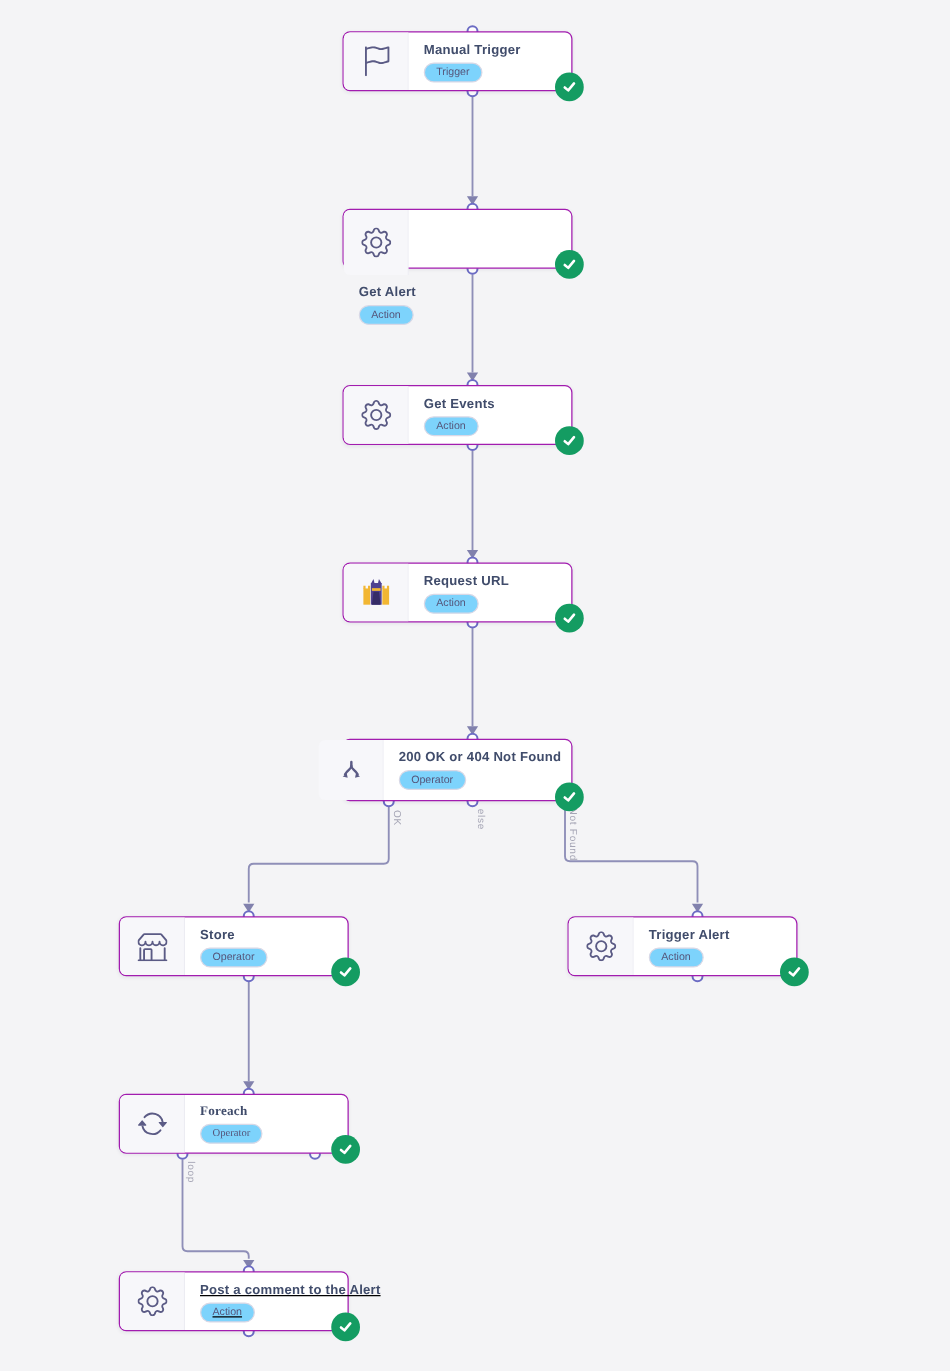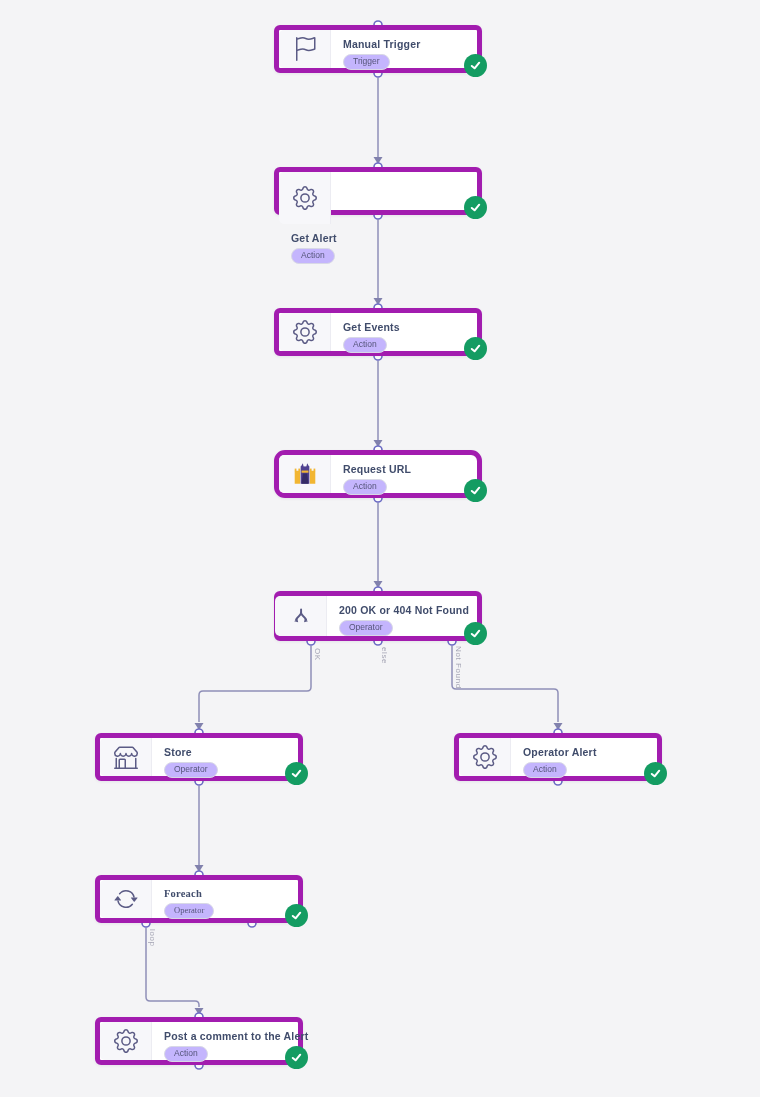--- a/index.html
+++ b/index.html
@@ -8,23 +8,23 @@
     font-family:"Liberation Sans", sans-serif;
     background:#f4f4f6;
     position:relative;
     overflow:hidden;
   }
   #canvas { position:absolute; inset:0; width:760px; height:1097px; }
   #wires { position:absolute; left:0; top:0; pointer-events:none; }
 
   .node {
     position:absolute;
-    width:208px; height:48px;
+    width:184px; height:48px;
     background:#ffffff;
-    border:5px solid #a21caf;
+    border:1px solid #a21caf;
     border-radius:6px;
     display:flex;
     box-shadow:0 1px 3px rgba(25,35,70,0.07);
   }
   .node-icon {
     width:52px;
     flex:0 0 52px;
     background:#f7f7fa;
     border-right:1px solid #ececf2;
     border-radius:5px 0 0 5px;
@@ -41,21 +41,21 @@
     font-size:10.5px;
     font-weight:700;
     color:#404c6b;
     letter-spacing:0.2px;
     white-space:nowrap;
   }
   .node-badge {
     margin-top:4px;
     font-size:8.5px;
     color:#55557a;
-    background:#c4b5fd;
+    background:#7dd3fc;
     border:1px solid #d8d8e6;
     border-radius:10px;
     padding:2px 9px 3px 9px;
     line-height:1;
   }
   .check {
     position:absolute;
     right:-10px; bottom:-9px;
     width:23px; height:23px;
     border-radius:50%;
@@ -173,21 +173,21 @@
       <div class="node-title">Get Events</div>
       <div class="node-badge">Action</div>
     </div>
     <div class="check">
       <svg width="13" height="13" viewBox="0 0 14 14">
           <polyline points="3,7.5 6,10 11,4" fill="none" stroke="#fff" stroke-width="2.2" stroke-linecap="round" stroke-linejoin="round"></polyline>
         </svg>
     </div>
   </div>
 
-  <div class="node" style="left:274px; top:450px;border-radius:11px;">
+  <div class="node" style="left:274px; top:450px;">
     <div class="node-icon">
       <svg width="26" height="26" viewBox="0 0 24 24">
         <rect x="2.5" y="9" width="5" height="12" fill="#f2b632"></rect>
         <rect x="2.5" y="7" width="1.6" height="2.4" fill="#f2b632"></rect>
         <rect x="5.9" y="7" width="1.6" height="2.4" fill="#f2b632"></rect>
         <rect x="16.5" y="9" width="5" height="12" fill="#f2b632"></rect>
         <rect x="16.5" y="7" width="1.6" height="2.4" fill="#f2b632"></rect>
         <rect x="19.9" y="7" width="1.6" height="2.4" fill="#f2b632"></rect>
         <rect x="8" y="5" width="8" height="16" fill="#4f4191"></rect>
         <polygon points="8,5.5 10,2 10.8,5.5" fill="#4f4191"></polygon>
@@ -245,21 +245,21 @@
   </div>
 
   <div class="node" style="left:454px; top:733px;">
     <div class="node-icon">
       <svg width="24" height="24" viewBox="0 0 16 16" fill="currentColor">
           <path d="M8 4.754a3.246 3.246 0 1 0 0 6.492 3.246 3.246 0 0 0 0-6.492zM5.754 8a2.246 2.246 0 1 1 4.492 0 2.246 2.246 0 0 1-4.492 0z"></path>
           <path d="M9.796 1.343c-.527-1.79-3.065-1.79-3.592 0l-.094.319a.873.873 0 0 1-1.255.52l-.292-.16c-1.64-.892-3.433.902-2.54 2.541l.159.292a.873.873 0 0 1-.52 1.255l-.319.094c-1.79.527-1.79 3.065 0 3.592l.319.094a.873.873 0 0 1 .52 1.255l-.16.292c-.892 1.64.901 3.434 2.541 2.54l.292-.159a.873.873 0 0 1 1.255.52l.094.319c.527 1.79 3.065 1.79 3.592 0l.094-.319a.873.873 0 0 1 1.255-.52l.292.16c1.64.893 3.434-.902 2.54-2.541l-.159-.292a.873.873 0 0 1 .52-1.255l.319-.094c1.79-.527 1.79-3.065 0-3.592l-.319-.094a.873.873 0 0 1-.52-1.255l.16-.292c.893-1.64-.902-3.433-2.541-2.54l-.292.159a.873.873 0 0 1-1.255-.52l-.094-.319zm-2.633.283c.246-.835 1.428-.835 1.674 0l.094.319a1.873 1.873 0 0 0 2.693 1.115l.291-.16c.764-.415 1.6.42 1.184 1.185l-.159.292a1.873 1.873 0 0 0 1.116 2.692l.318.094c.835.246.835 1.428 0 1.674l-.319.094a1.873 1.873 0 0 0-1.115 2.693l.16.291c.415.764-.42 1.6-1.185 1.184l-.291-.159a1.873 1.873 0 0 0-2.693 1.116l-.094.318c-.246.835-1.428.835-1.674 0l-.094-.319a1.873 1.873 0 0 0-2.692-1.115l-.292.16c-.764.415-1.6-.42-1.184-1.185l.159-.291A1.873 1.873 0 0 0 1.945 8.93l-.319-.094c-.835-.246-.835-1.428 0-1.674l.319-.094A1.873 1.873 0 0 0 3.06 4.377l-.16-.292c-.415-.764.42-1.6 1.185-1.184l.292.159a1.873 1.873 0 0 0 2.692-1.115l.094-.319z"></path>
         </svg>
     </div>
     <div class="node-body">
-      <div class="node-title">Operator Alert</div>
+      <div class="node-title">Trigger Alert</div>
       <div class="node-badge">Action</div>
     </div>
     <div class="check">
       <svg width="13" height="13" viewBox="0 0 14 14">
           <polyline points="3,7.5 6,10 11,4" fill="none" stroke="#fff" stroke-width="2.2" stroke-linecap="round" stroke-linejoin="round"></polyline>
         </svg>
     </div>
   </div>
 
   <div class="node" style="left:95px; top:875px;font-family:Liberation Serif, serif;">
@@ -273,21 +273,21 @@
       <div class="node-title">Foreach</div>
       <div class="node-badge">Operator</div>
     </div>
     <div class="check">
       <svg width="13" height="13" viewBox="0 0 14 14">
           <polyline points="3,7.5 6,10 11,4" fill="none" stroke="#fff" stroke-width="2.2" stroke-linecap="round" stroke-linejoin="round"></polyline>
         </svg>
     </div>
   </div>
 
-  <div class="node" style="left:95px; top:1017px;">
+  <div class="node" style="left:95px; top:1017px;text-decoration:underline;">
     <div class="node-icon">
       <svg width="24" height="24" viewBox="0 0 16 16" fill="currentColor">
           <path d="M8 4.754a3.246 3.246 0 1 0 0 6.492 3.246 3.246 0 0 0 0-6.492zM5.754 8a2.246 2.246 0 1 1 4.492 0 2.246 2.246 0 0 1-4.492 0z"></path>
           <path d="M9.796 1.343c-.527-1.79-3.065-1.79-3.592 0l-.094.319a.873.873 0 0 1-1.255.52l-.292-.16c-1.64-.892-3.433.902-2.54 2.541l.159.292a.873.873 0 0 1-.52 1.255l-.319.094c-1.79.527-1.79 3.065 0 3.592l.319.094a.873.873 0 0 1 .52 1.255l-.16.292c-.892 1.64.901 3.434 2.541 2.54l.292-.159a.873.873 0 0 1 1.255.52l.094.319c.527 1.79 3.065 1.79 3.592 0l.094-.319a.873.873 0 0 1 1.255-.52l.292.16c1.64.893 3.434-.902 2.54-2.541l-.159-.292a.873.873 0 0 1 .52-1.255l.319-.094c1.79-.527 1.79-3.065 0-3.592l-.319-.094a.873.873 0 0 1-.52-1.255l.16-.292c.893-1.64-.902-3.433-2.541-2.54l-.292.159a.873.873 0 0 1-1.255-.52l-.094-.319zm-2.633.283c.246-.835 1.428-.835 1.674 0l.094.319a1.873 1.873 0 0 0 2.693 1.115l.291-.16c.764-.415 1.6.42 1.184 1.185l-.159.292a1.873 1.873 0 0 0 1.116 2.692l.318.094c.835.246.835 1.428 0 1.674l-.319.094a1.873 1.873 0 0 0-1.115 2.693l.16.291c.415.764-.42 1.6-1.185 1.184l-.291-.159a1.873 1.873 0 0 0-2.693 1.116l-.094.318c-.246.835-1.428.835-1.674 0l-.094-.319a1.873 1.873 0 0 0-2.692-1.115l-.292.16c-.764.415-1.6-.42-1.184-1.185l.159-.291A1.873 1.873 0 0 0 1.945 8.93l-.319-.094c-.835-.246-.835-1.428 0-1.674l.319-.094A1.873 1.873 0 0 0 3.06 4.377l-.16-.292c-.415-.764.42-1.6 1.185-1.184l.292.159a1.873 1.873 0 0 0 2.692-1.115l.094-.319z"></path>
         </svg>
     </div>
     <div class="node-body">
       <div class="node-title">Post a comment to the Alert</div>
       <div class="node-badge">Action</div>
     </div>

